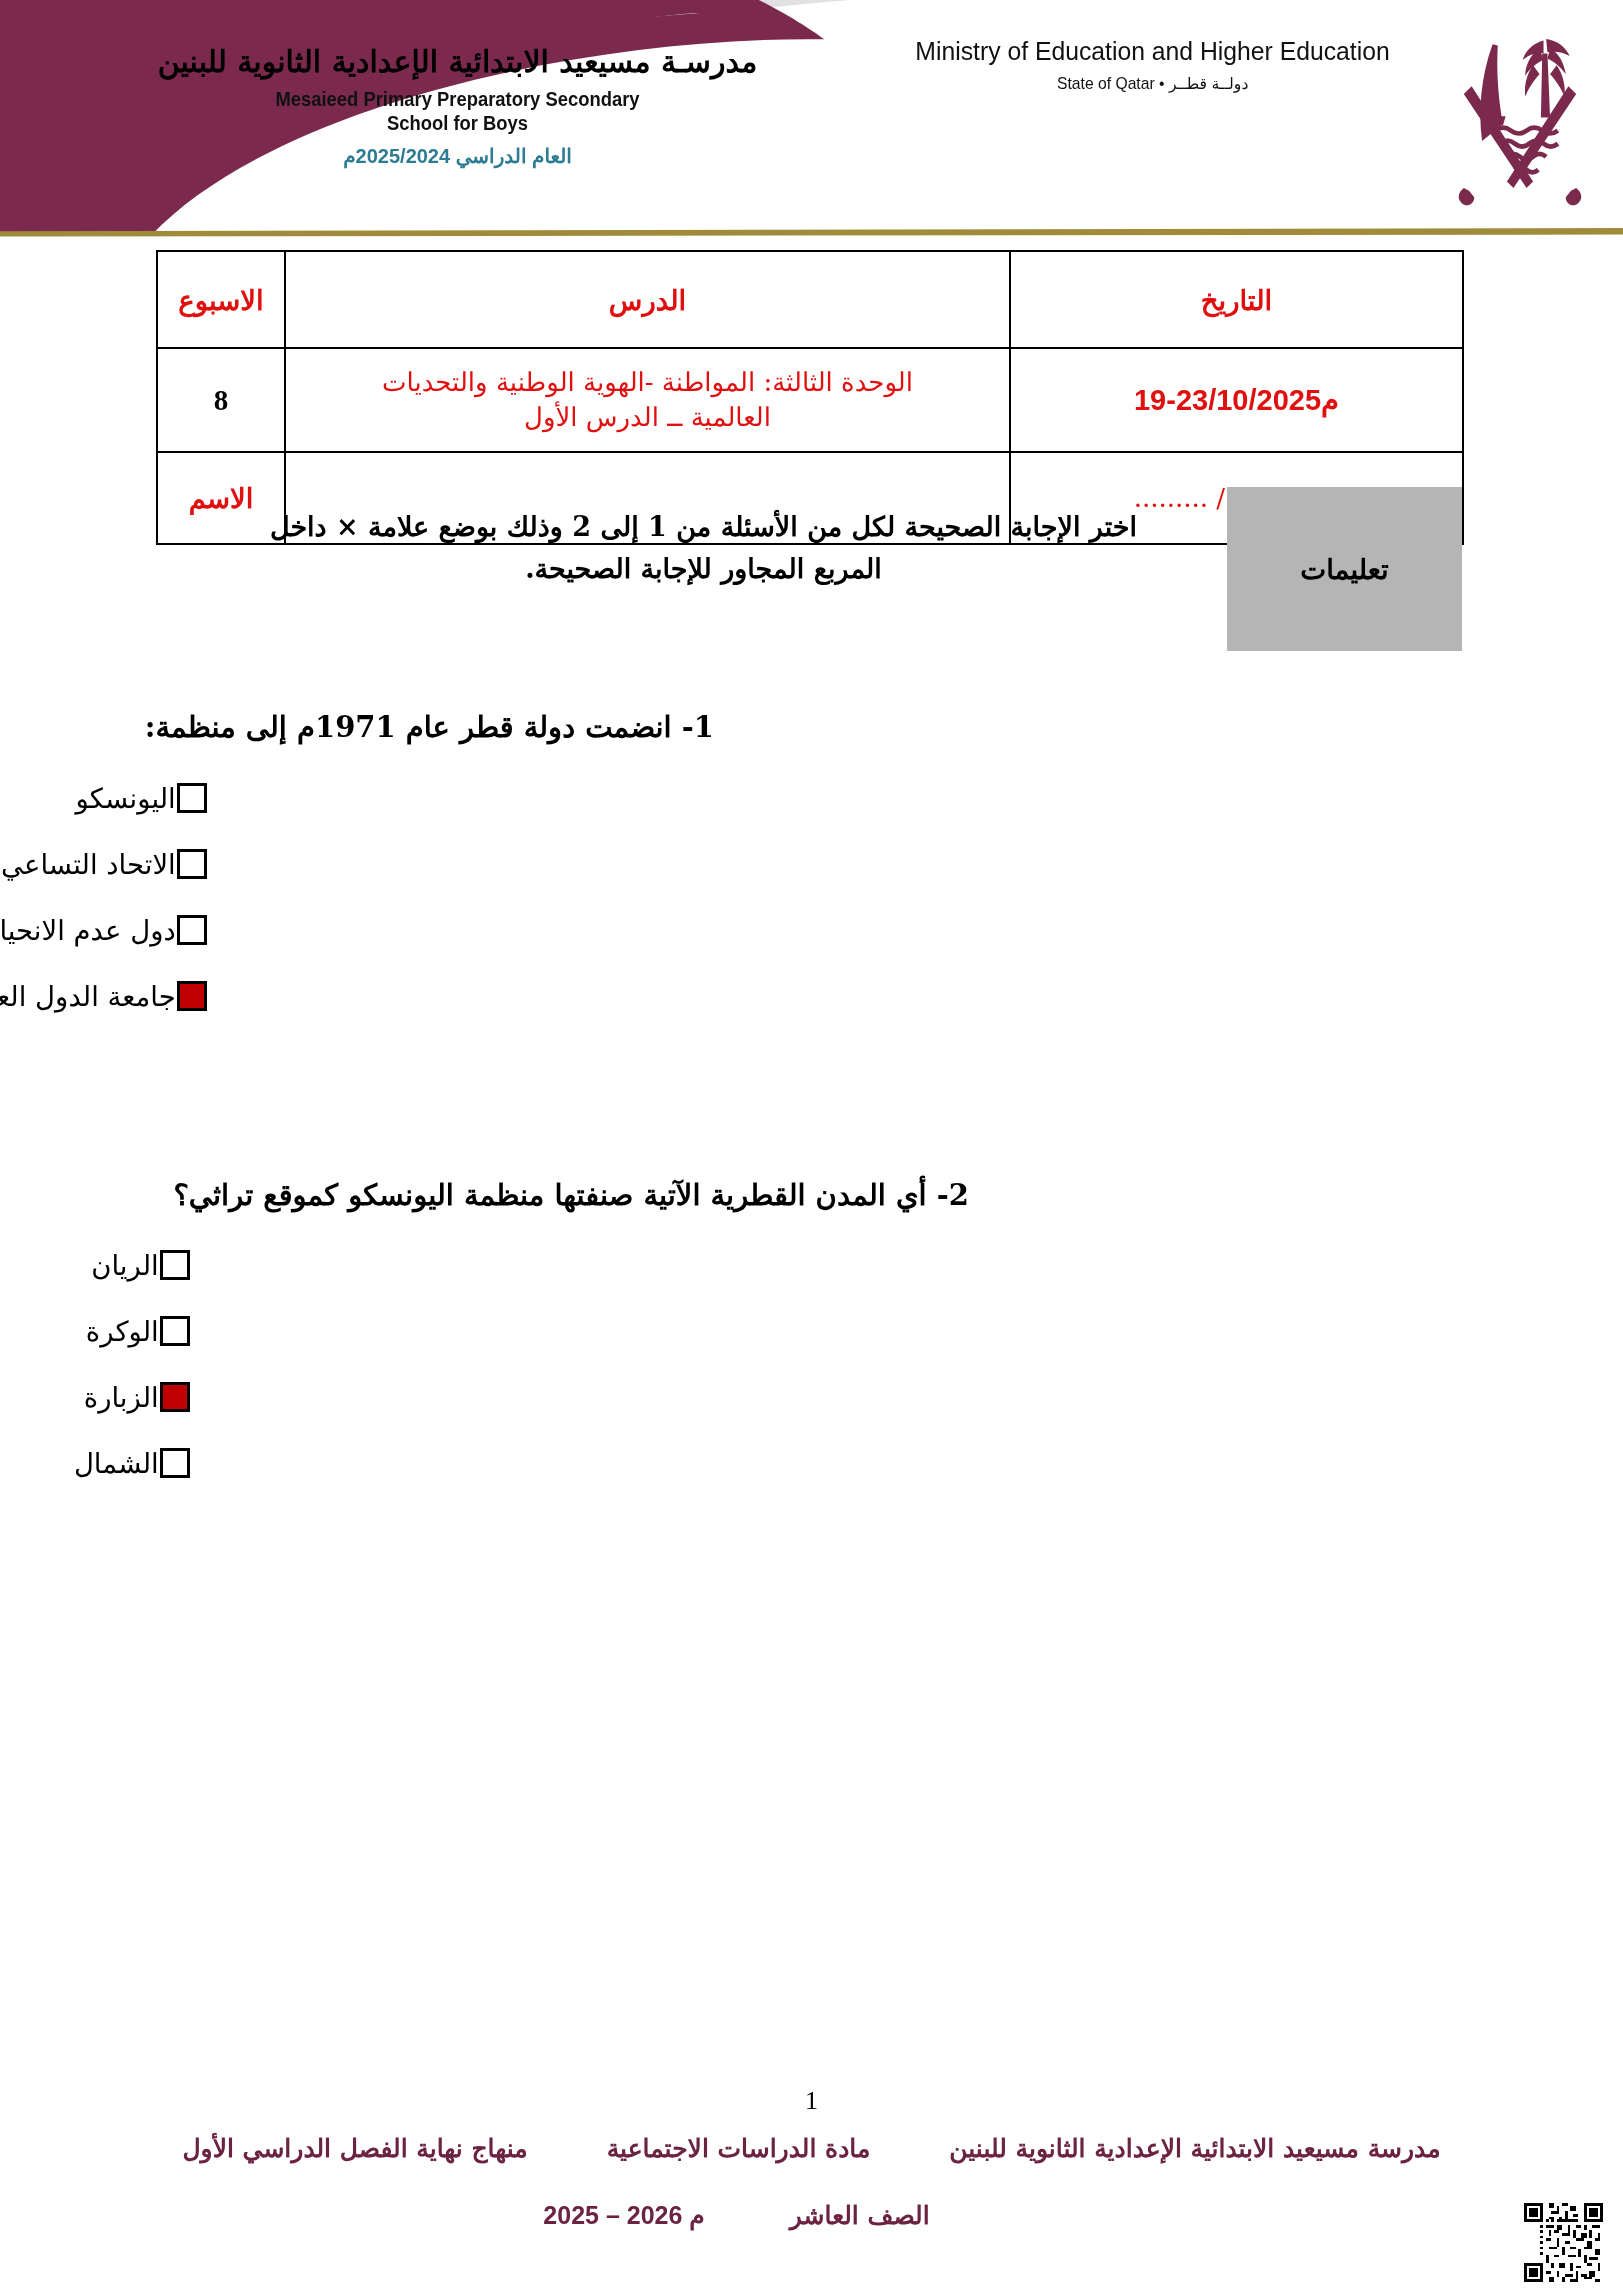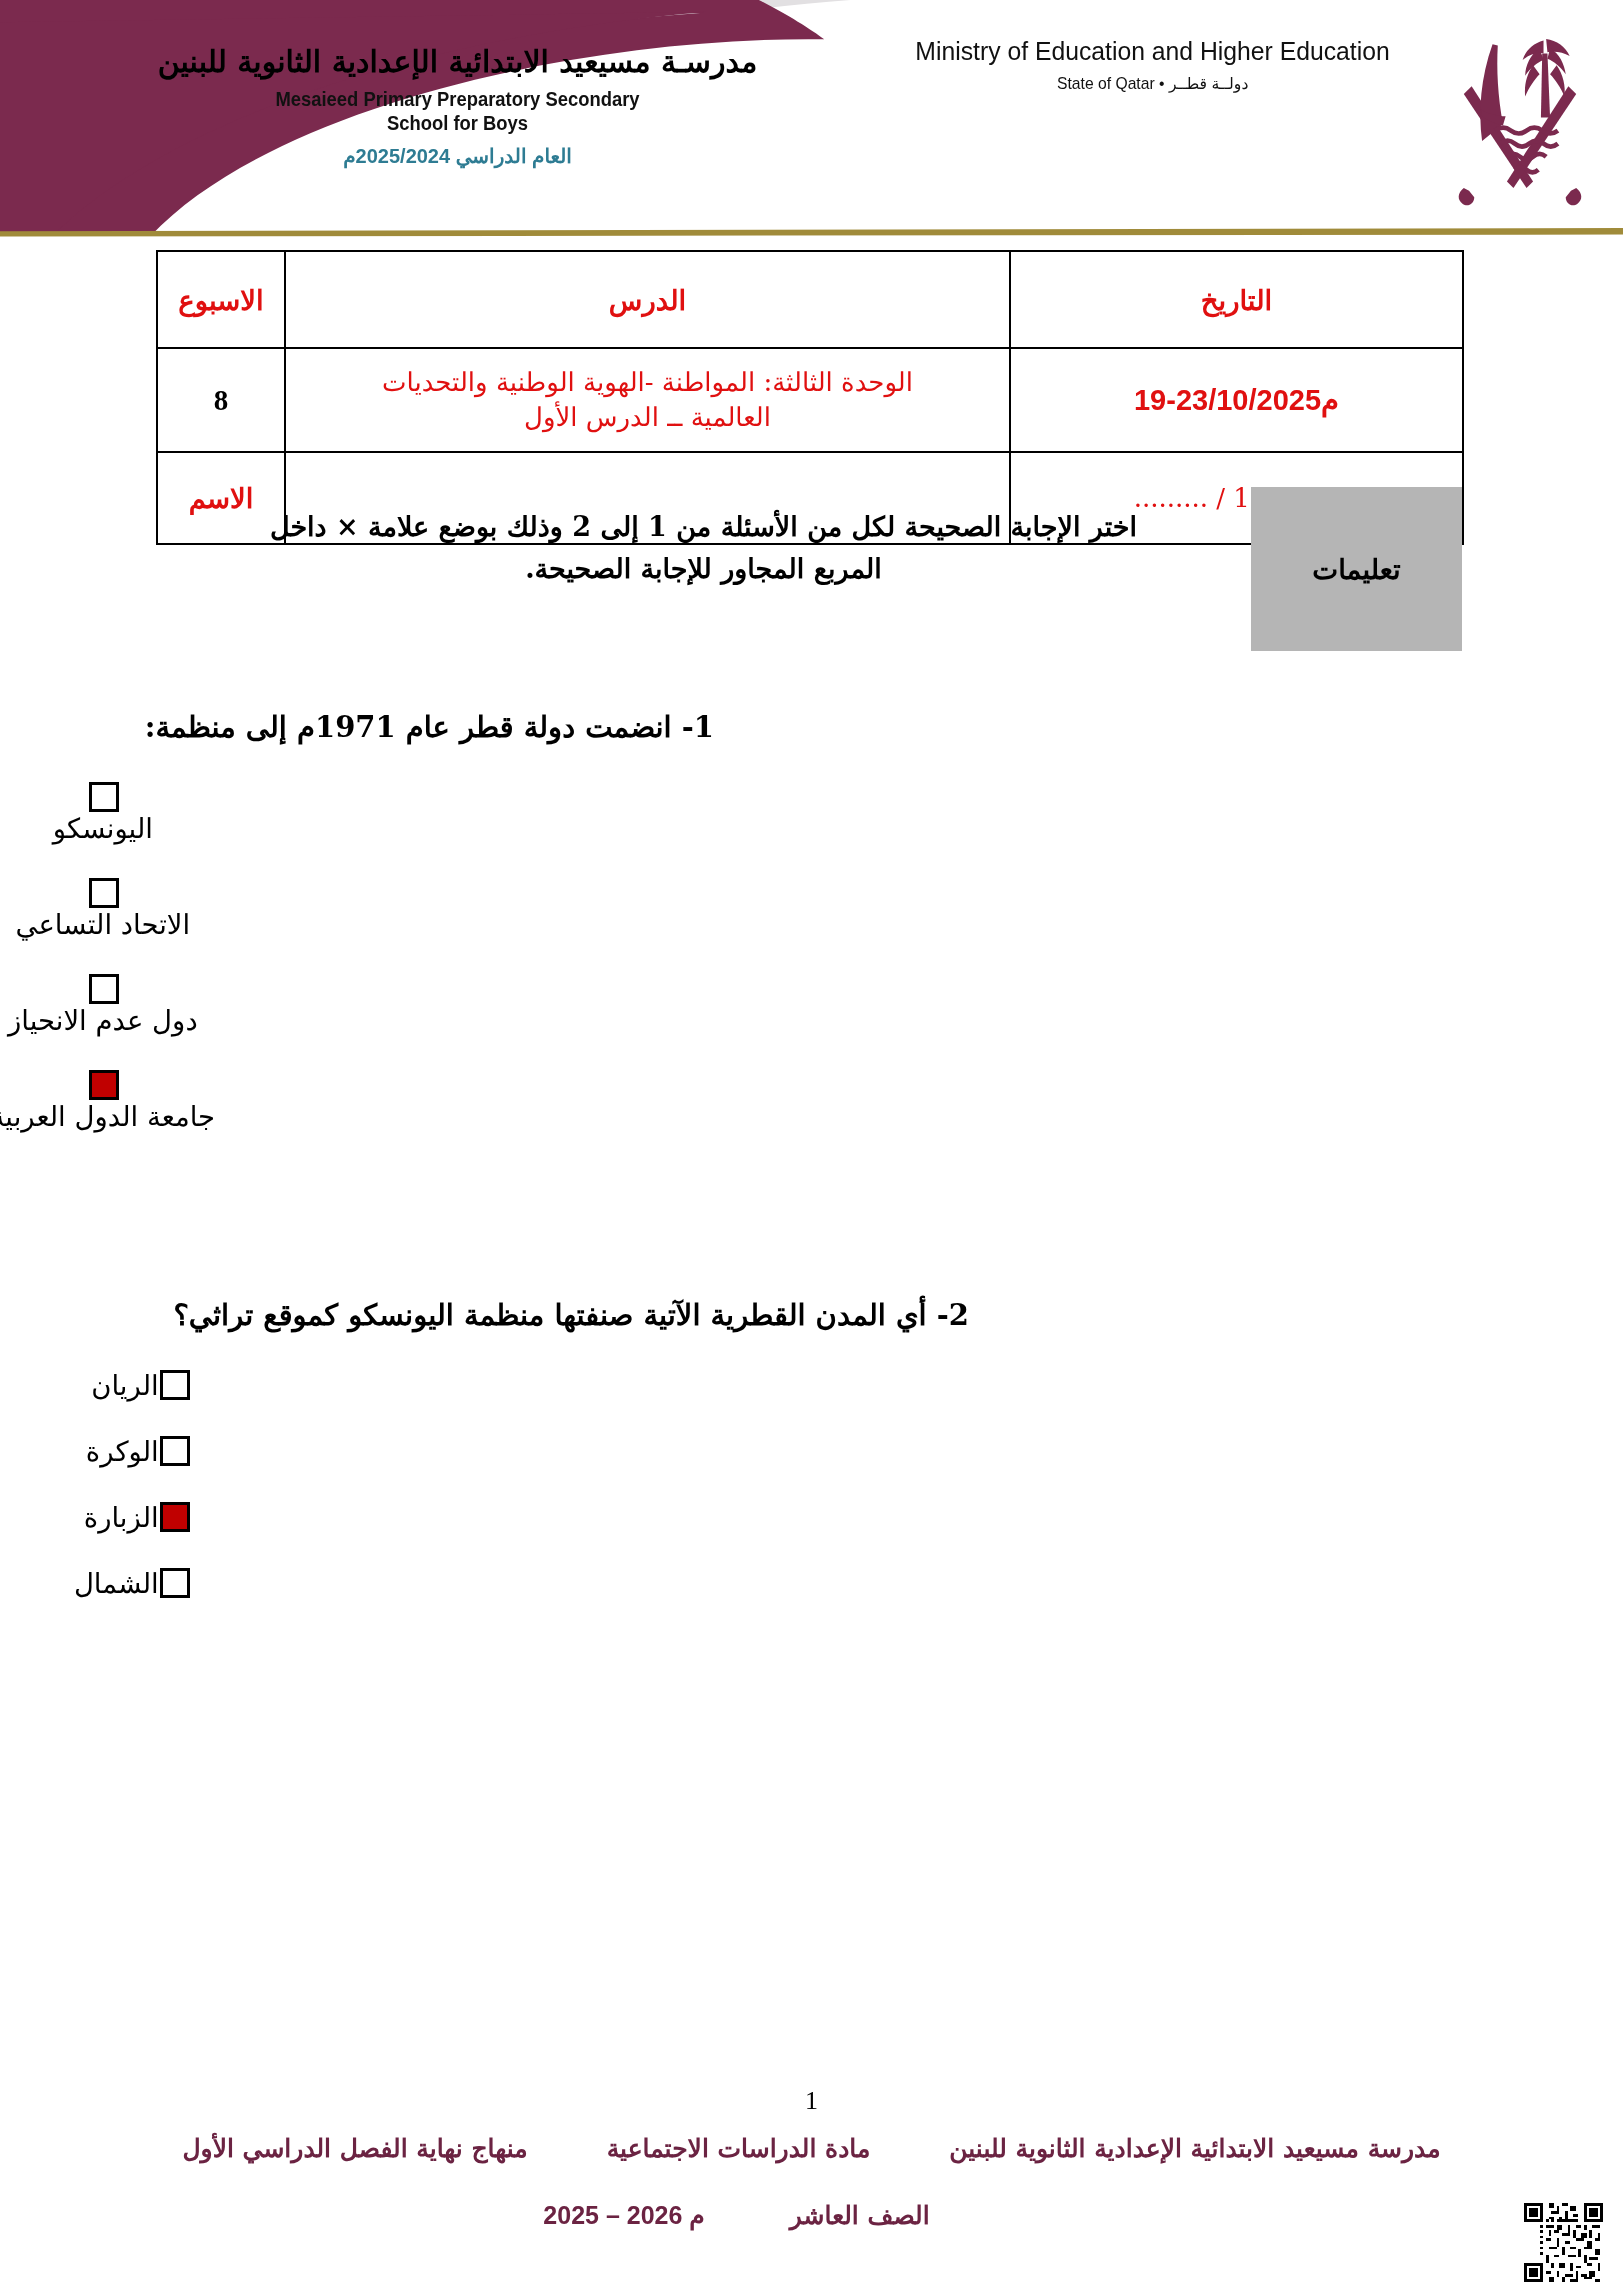--- a/index.html
+++ b/index.html
@@ -176,21 +176,21 @@
     left: 156px;
     top: 487px;
     width: 1306px;
     height: 164px;
     direction: rtl;
   }
   .instr-label {
     position: absolute;
     right: 0;
     top: 0;
-    width: 211px;
+    width: 235px;
     height: 164px;
     background: #b5b5b5;
     display: flex;
     align-items: center;
     justify-content: center;
     font-family: "DejaVu Serif", "Liberation Serif", serif;
     font-weight: bold;
     font-size: 27.5px;
     color: #000;
   }
@@ -233,21 +233,21 @@
   .q1 .q-stem { padding-left: 0; margin-right: 909px; }
   .q2 .q-stem { padding-left: 0; margin-right: 654px; }
 
   .option-row {
     display: flex;
     flex-direction: row;
     align-items: center;
     justify-content: flex-start;
     margin-top: 34px;
   }
-  .q1 .option-row { margin-right: 1416px; flex-direction: column; }
+  .q1 .option-row { margin-right: 1416px; }
   .q2 .option-row { margin-right: 1433px; }
 
   .opt-box {
     width: 30px;
     height: 30px;
     border: 3.3px solid #000;
     box-sizing: border-box;
     flex: 0 0 auto;
   }
   .opt-box.checked {

